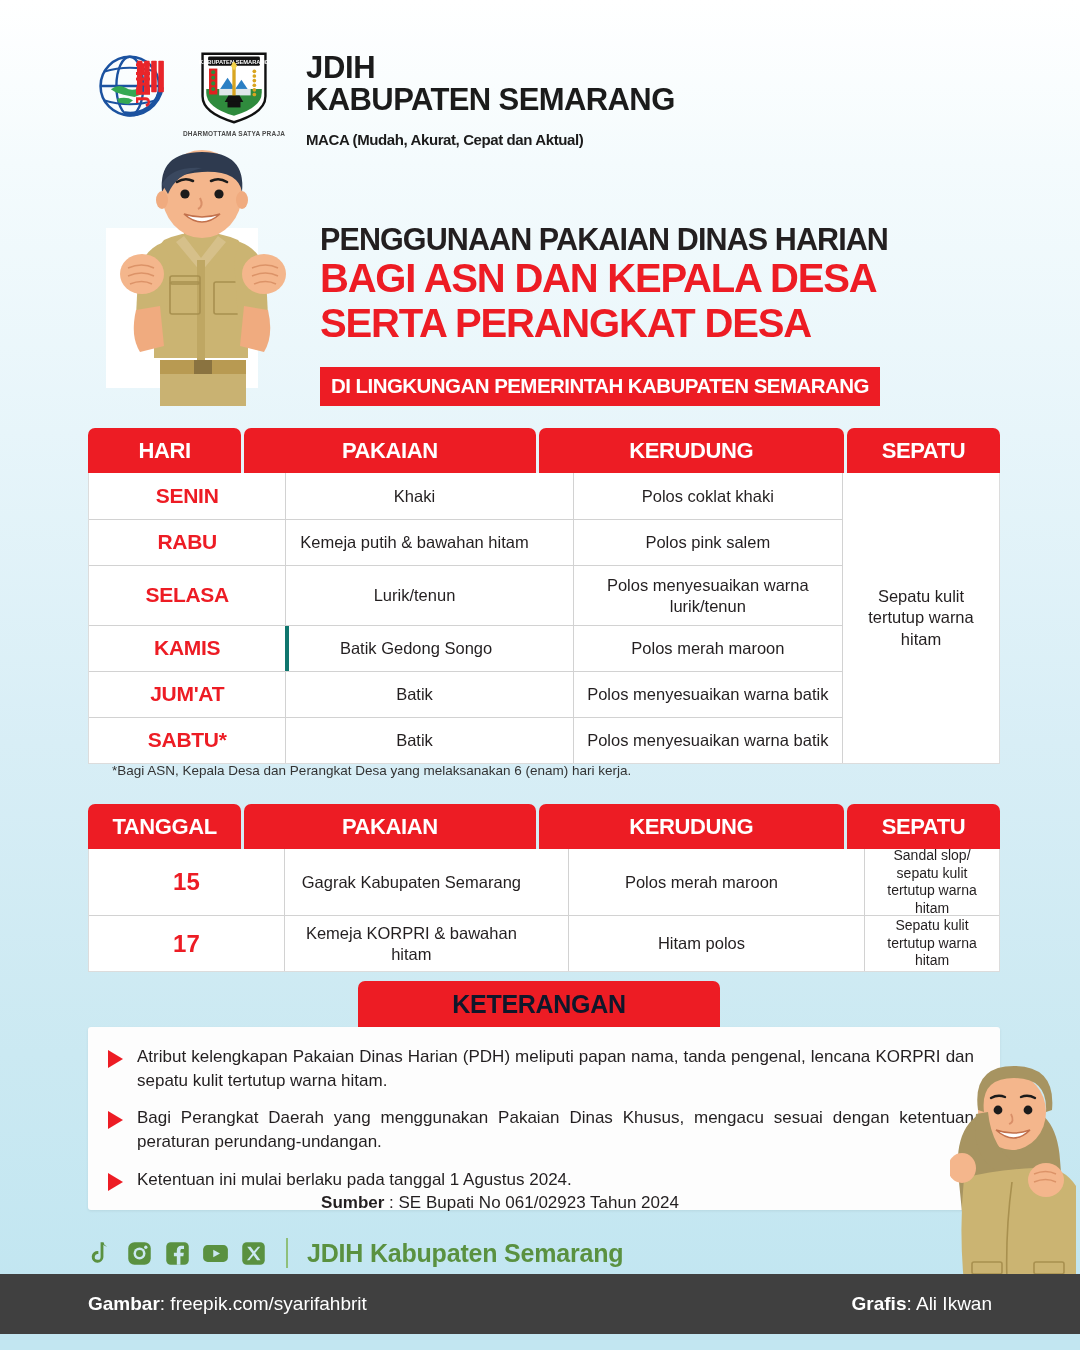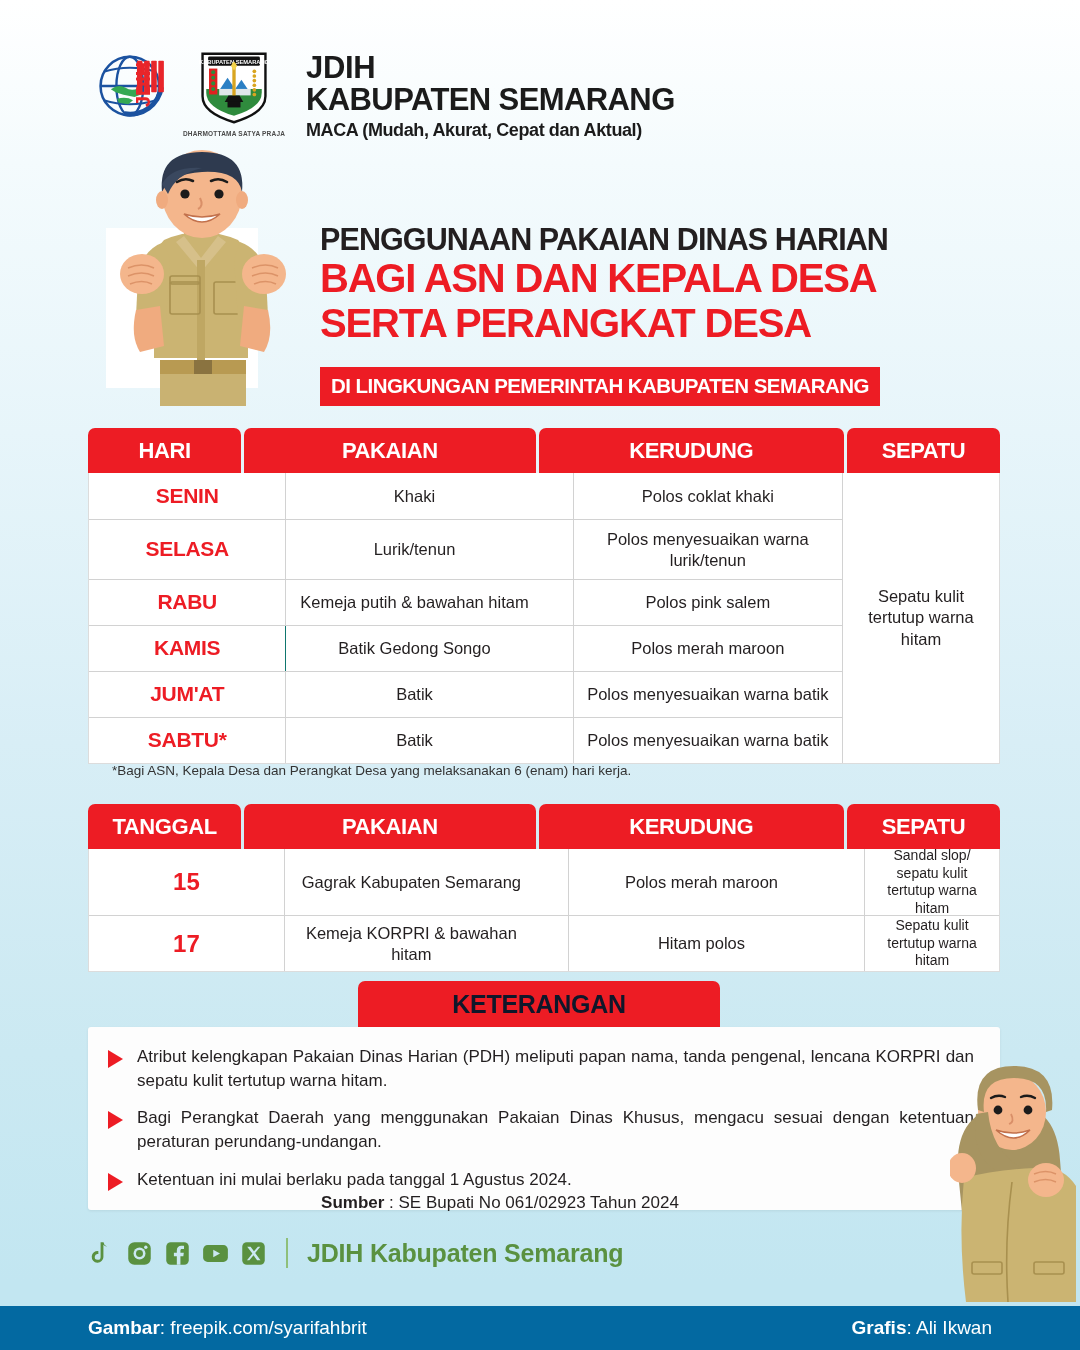--- a/index.html
+++ b/index.html
@@ -11,21 +11,21 @@
   }
 
   
   .header { position:absolute; left:92px; top:48px; display:flex; align-items:flex-start; gap:14px; }
   .logo-jdih { width:82px; height:76px; position:relative; }
   .logo-emblem-wrap { width:92px; display:flex; flex-direction:column; align-items:center; }
   .emblem-motto { font-size:6.5px; letter-spacing:.2px; color:#4a4a4a; margin-top:2px; white-space:nowrap; font-weight:bold; }
   .head-text { margin-left:12px; padding-top:4px; }
   .head-text .l1 { font-size:31px; font-weight:bold; color:#1b1b1b; letter-spacing:-.3px; line-height:1.02; }
   .head-text .l2 { font-size:31px; font-weight:bold; color:#1b1b1b; letter-spacing:-.6px; line-height:1.06; }
-  .head-text .l3 { font-size:18px; font-weight:bold; color:#1b1b1b; letter-spacing:-.4px; margin-top:4px; }
+  .head-text .l3 { font-size:15px; font-weight:bold; color:#1b1b1b; letter-spacing:-.4px; margin-top:15px; }
 
   
   .title-block { position:absolute; left:320px; top:222px; width:668px; }
   .t-line1 { font-size:30.5px; font-weight:bold; color:#231f20; letter-spacing:-.9px; line-height:1.12; }
   .t-line2, .t-line3 { font-size:40px; font-weight:bold; color:#ED1C24; letter-spacing:-1.2px; line-height:1.12; }
   .t-banner { margin-top:21px; background:#ED1C24; color:#fff; font-size:20.5px; font-weight:bold;
               letter-spacing:-.55px; padding:7px 11px 8px; display:inline-block; }
 
   
   .man { position:absolute; left:92px; top:148px; width:240px; height:258px; }
@@ -68,21 +68,21 @@
   .sumber { position:absolute; left:0; top:1193px; width:1000px; text-align:center; font-size:17px; color:#231f20; }
   .sumber b { font-weight:bold; }
 
   
   .social { position:absolute; left:88px; top:1238px; display:flex; align-items:center; gap:11px; }
   .si { width:27px; height:27px; fill:#5a9140; }
   .divider { width:2px; height:30px; background:#8fbf7a; margin:0 8px; }
   .social-label { font-size:25px; font-weight:bold; color:#5a9140; letter-spacing:-.2px;text-align:center; }
 
   
-  .bottombar { position:absolute; left:0; bottom:0; width:1080px; height:44px; background:#0369a1;
+  .bottombar { position:absolute; left:0; bottom:16px; width:1080px; height:60px; background:#404040;
                display:flex; align-items:center; }
   .bb-left { position:absolute; left:88px; font-size:19px; color:#fff; }
   .bb-right { position:absolute; right:88px; font-size:19px; color:#fff; }
   .bb-left b, .bb-right b { font-weight:bold; }
 </style>
 </head>
 <body>
 
 <div class="header">
 
@@ -211,33 +211,33 @@
     <div class="w3">KERUDUNG</div>
     <div class="w4">SEPATU</div>
   </div>
   <div class="tbl-body">
     <div class="col-left" style="width:754px;">
       <div class="r" style="height:46px;">
         <div class="cell day w1">SENIN</div>
         <div class="cell w2" style="border-left:1px solid #d2d2d2">Khaki</div>
         <div class="cell w3" style="border-left:1px solid #d2d2d2">Polos coklat khaki</div>
       </div>
+      <div class="r" style="height:46px;">
+        <div class="cell day w1">RABU</div>
+        <div class="cell w2" style="border-left:1px solid #d2d2d2">Kemeja putih &amp; bawahan hitam</div>
+        <div class="cell w3" style="border-left:1px solid #d2d2d2">Polos pink salem</div>
+      </div>
       <div class="r" style="height:60px;">
         <div class="cell day w1">SELASA</div>
         <div class="cell w2" style="border-left:1px solid #d2d2d2">Lurik/tenun</div>
         <div class="cell w3" style="border-left:1px solid #d2d2d2">Polos menyesuaikan warna lurik/tenun</div>
       </div>
       <div class="r" style="height:46px;">
-        <div class="cell day w1">RABU</div>
-        <div class="cell w2" style="border-left:1px solid #d2d2d2">Kemeja putih &amp; bawahan hitam</div>
-        <div class="cell w3" style="border-left:1px solid #d2d2d2">Polos pink salem</div>
-      </div>
-      <div class="r" style="height:46px;">
         <div class="cell day w1">KAMIS</div>
-        <div class="cell w2" style="border-left:1px solid #0f766e">Batik Gedong Songo</div>
+        <div class="cell w2" style="border-left:4px solid #0f766e">Batik Gedong Songo</div>
         <div class="cell w3" style="border-left:1px solid #d2d2d2">Polos merah maroon</div>
       </div>
       <div class="r" style="height:46px;">
         <div class="cell day w1">JUM'AT</div>
         <div class="cell w2" style="border-left:1px solid #d2d2d2">Batik</div>
         <div class="cell w3" style="border-left:1px solid #d2d2d2">Polos menyesuaikan warna batik</div>
       </div>
       <div class="r" style="height:46px;">
         <div class="cell day w1">SABTU*</div>
         <div class="cell w2" style="border-left:1px solid #d2d2d2">Batik</div>

